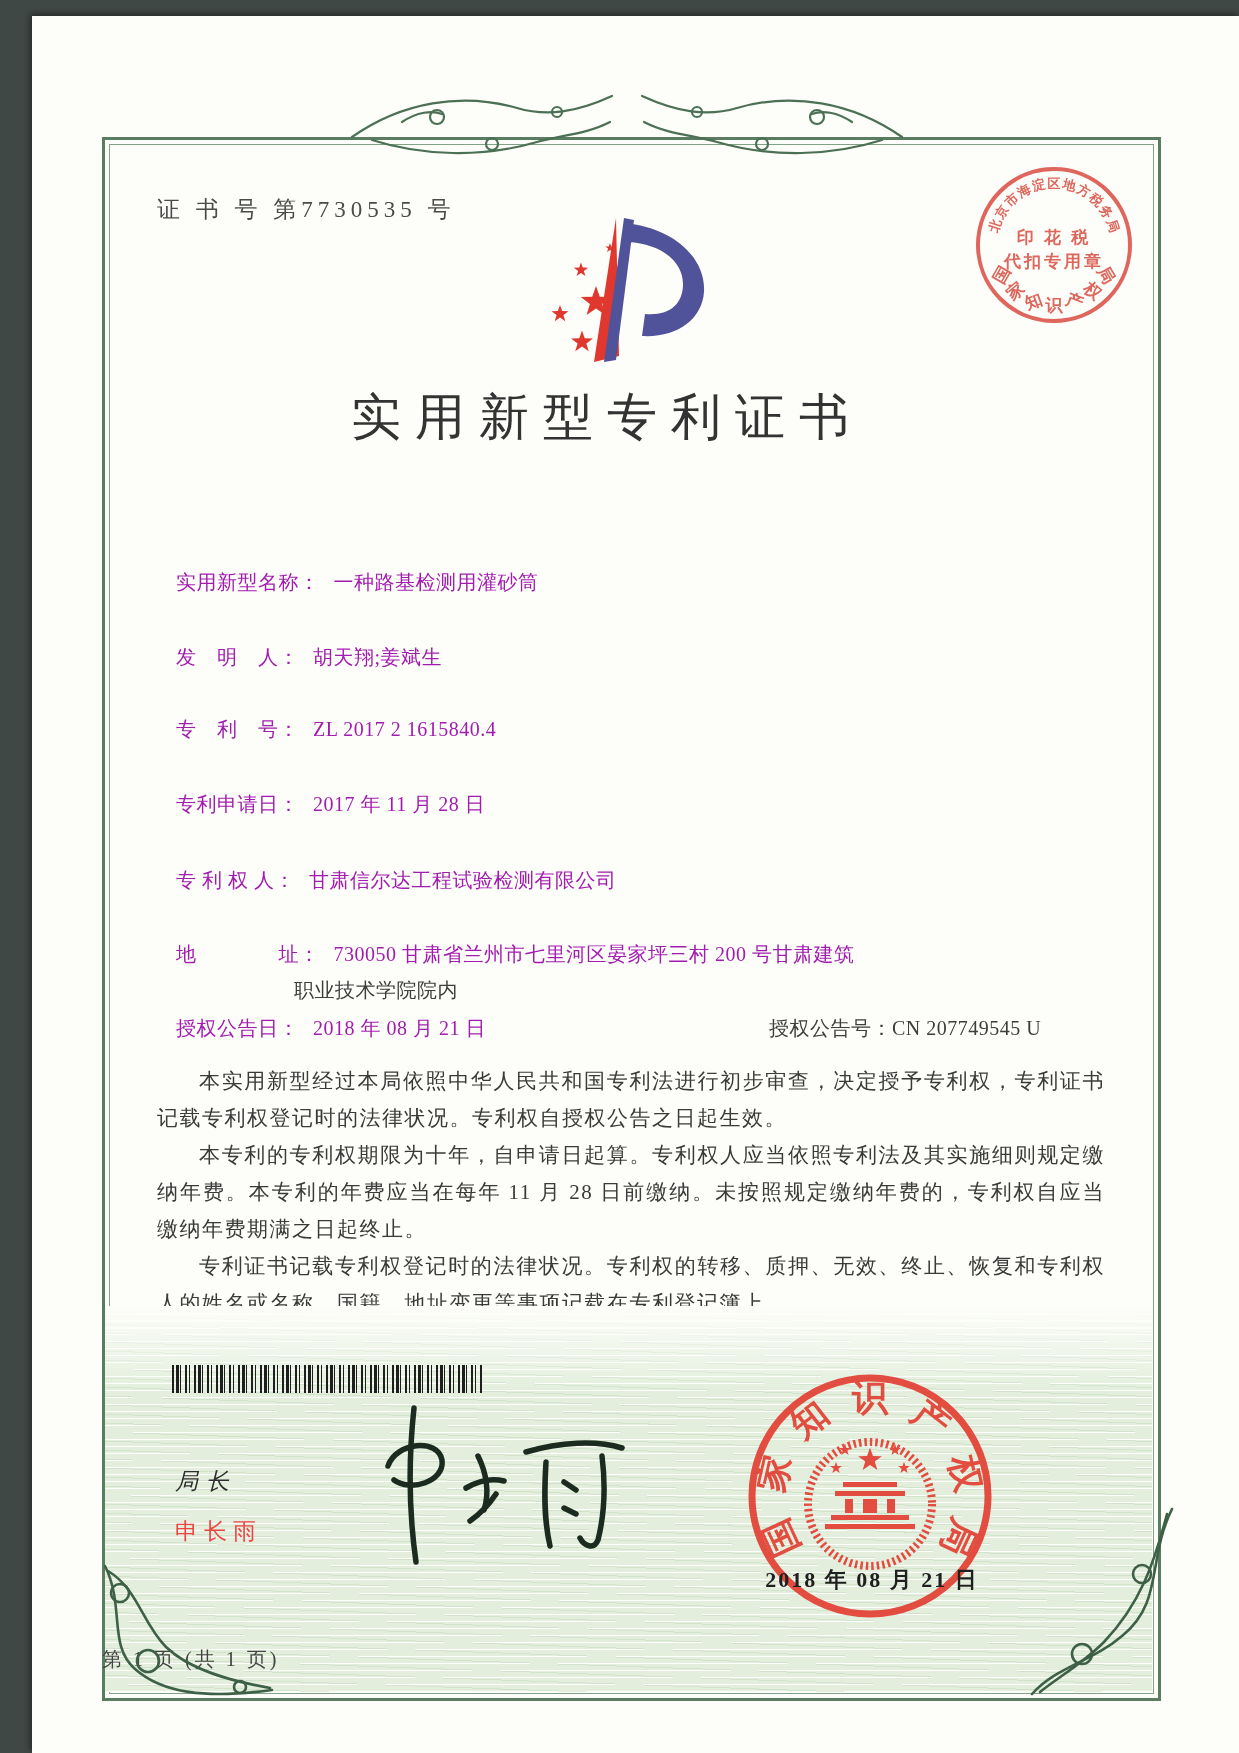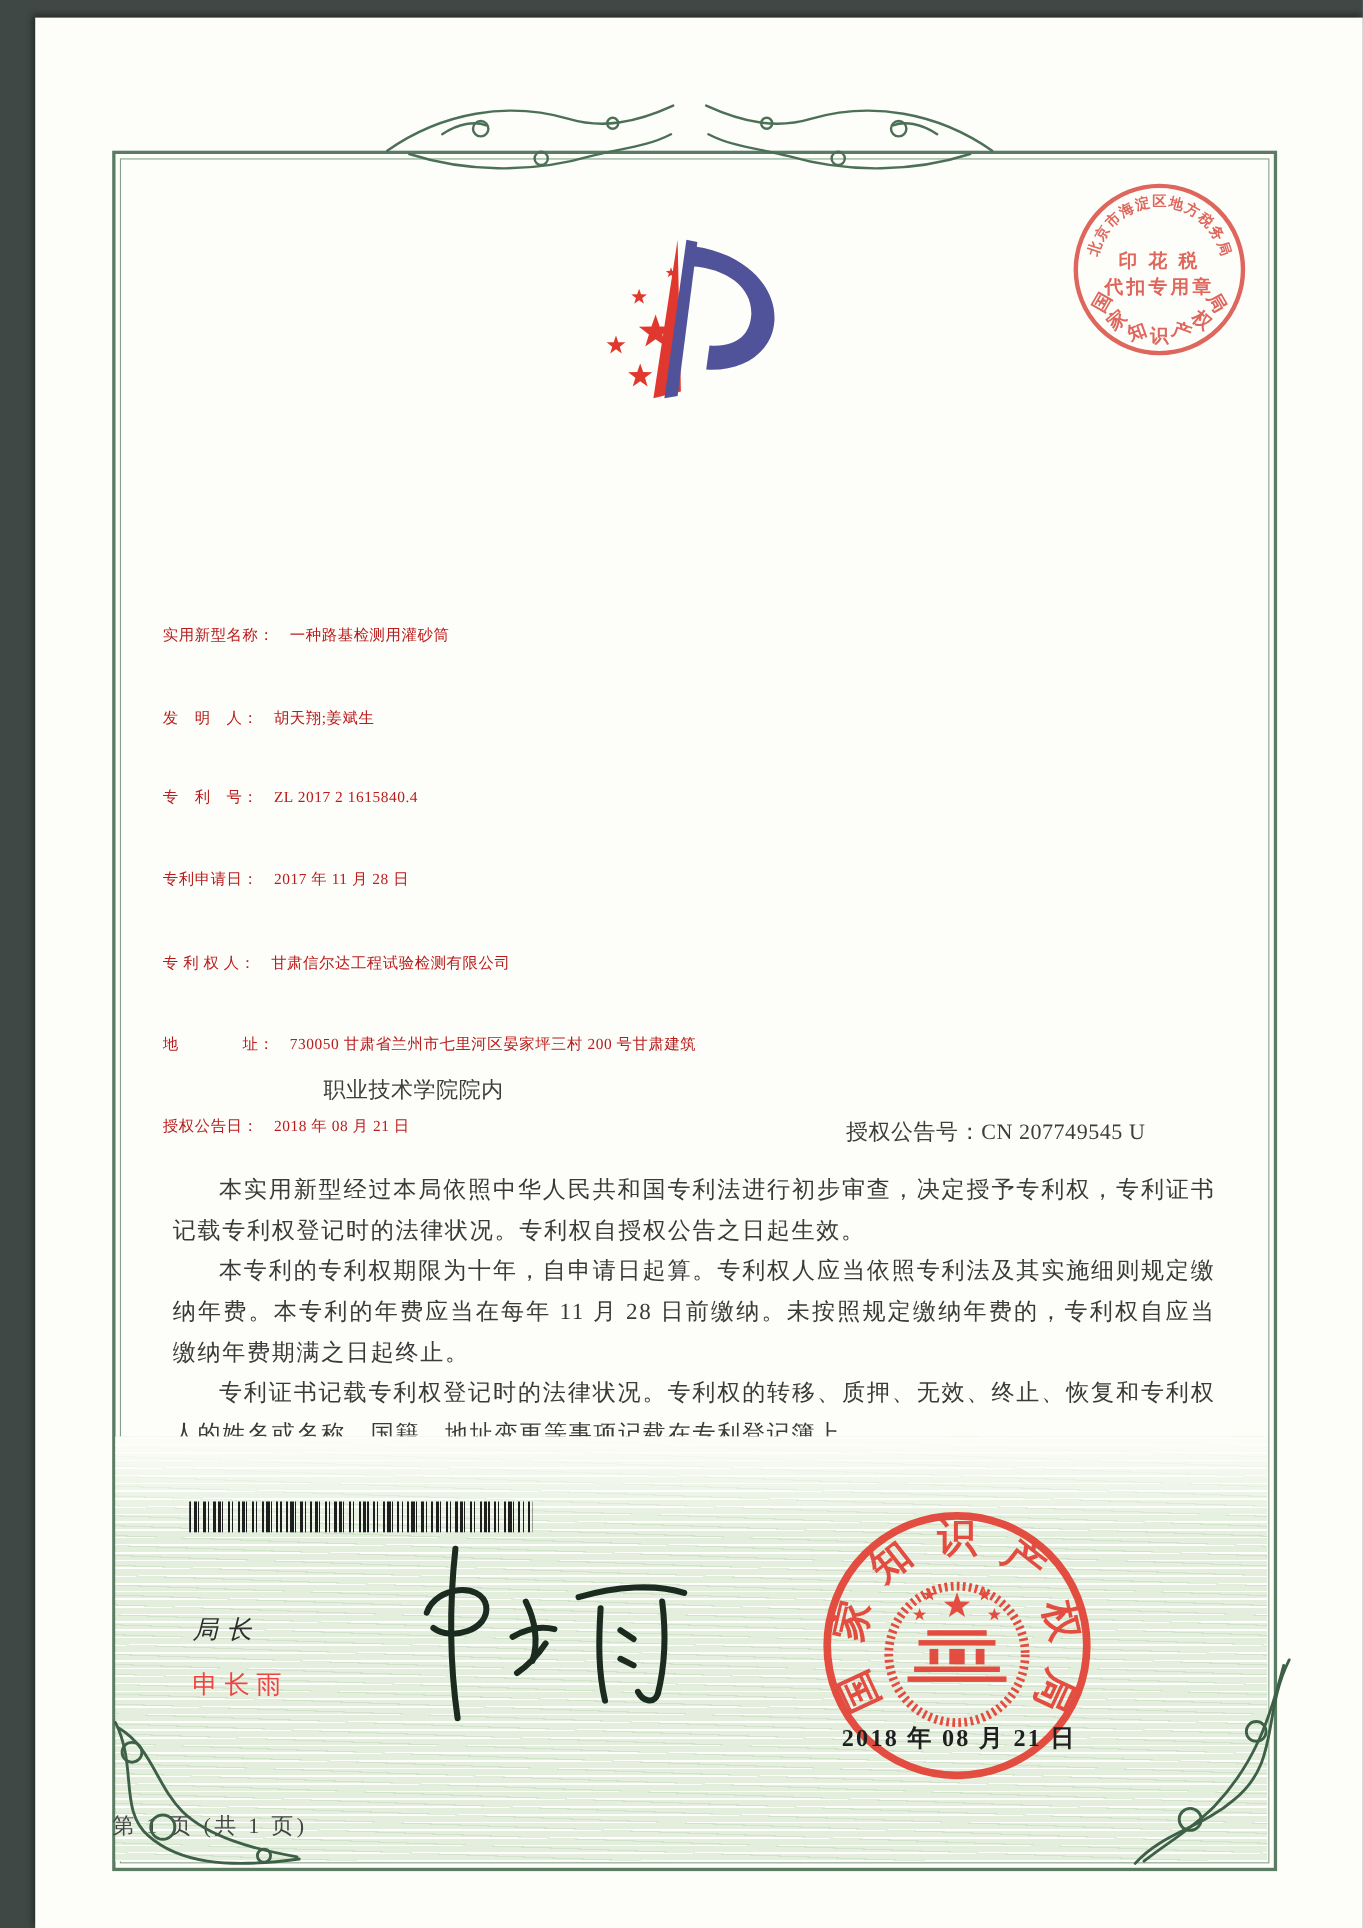--- a/index.html
+++ b/index.html
@@ -24,21 +24,21 @@
   .cert-no{
     position:absolute;left:125px;top:178px;
     font-size:23px;color:#4a4a4a;letter-spacing:5px;white-space:nowrap;
   }
   .title{
     position:absolute;left:70px;top:368px;width:1010px;
     text-align:center;font-size:50px;color:#333;
     letter-spacing:14px;font-weight:500;white-space:nowrap;
   }
   .row{
-    position:absolute;left:116px;font-size:14px;color:#b91c1c;
+    position:absolute;left:144px;font-size:20px;color:#a21caf;
     white-space:nowrap;letter-spacing:.5px;
   }
   .row .lbl{display:inline-block;}
   .row .val{margin-left:14px;}
   .addr2{position:absolute;left:262px;font-size:20px;color:#3d3d3d;letter-spacing:.5px;}
   .grant-no{position:absolute;left:737px;font-size:20px;color:#3d3d3d;white-space:nowrap;letter-spacing:.5px;}
   .bodytext{
     position:absolute;left:125px;top:1047px;width:948px;
     font-size:21px;line-height:37px;color:#3a3a3a;
     text-align:justify;letter-spacing:1.5px;
@@ -113,20 +113,21 @@
     <g transform="translate(570,0) scale(-1,1)">
       <path class="green-line" d="M10,55 C60,20 120,10 175,26 C205,35 235,30 270,14"></path>
       <path class="green-line" d="M30,58 C80,74 140,76 195,60 C220,53 245,52 268,40"></path>
       <circle cx="95" cy="35" r="7" class="green-line"></circle>
       <circle cx="150" cy="62" r="6" class="green-line"></circle>
       <circle cx="215" cy="30" r="5" class="green-line"></circle>
       <path class="green-line" d="M60,40 C75,30 90,28 100,32"></path>
     </g>
   </svg>
 
+  <div class="cert-no">证 书 号 第7730535 号</div>
 
   <svg class="logo-svg" width="200" height="152" viewBox="0 0 200 152">
     <defs></defs>
     <polygon points="92,4 70,148 95,142" fill="#e0382e"></polygon>
     <polygon points="100,4 110,6 92,146 80,148" fill="#51539a"></polygon>
     <path d="M108,10 C150,16 182,44 180,78 C178,106 152,124 118,122 L121,100 C146,102 158,90 159,72 C160,48 138,30 104,28 Z" fill="#51539a"></path>
     <g fill="#e0382e">
       <path transform="translate(86,34) scale(0.5)" d="M0,-10 L2.35,-3.24 L9.51,-3.09 L3.8,1.24 L5.88,8.09 L0,4 L-5.88,8.09 L-3.8,1.24 L-9.51,-3.09 L-2.35,-3.24 Z"></path>
       <path transform="translate(57,56) scale(0.75)" d="M0,-10 L2.35,-3.24 L9.51,-3.09 L3.8,1.24 L5.88,8.09 L0,4 L-5.88,8.09 L-3.8,1.24 L-9.51,-3.09 L-2.35,-3.24 Z"></path>
       <path transform="translate(72,88) scale(1.6)" d="M0,-10 L2.35,-3.24 L9.51,-3.09 L3.8,1.24 L5.88,8.09 L0,4 L-5.88,8.09 L-3.8,1.24 L-9.51,-3.09 L-2.35,-3.24 Z"></path>
@@ -152,20 +153,21 @@
     <text class="tax-char tax-mid" x="85" y="101">代扣专用章</text>
     <text class="tax-char tax-bottom" x="33" y="115" transform="rotate(-60 33 115)">国</text>
     <text class="tax-char tax-bottom" x="46.4" y="131" transform="rotate(-40 46.4 131)">家</text>
     <text class="tax-char tax-bottom" x="64.5" y="141.4" transform="rotate(-20 64.5 141.4)">知</text>
     <text class="tax-char tax-bottom" x="85" y="145">识</text>
     <text class="tax-char tax-bottom" x="105.5" y="141.4" transform="rotate(20 105.5 141.4)">产</text>
     <text class="tax-char tax-bottom" x="123.6" y="131" transform="rotate(40 123.6 131)">权</text>
     <text class="tax-char tax-bottom" x="137" y="115" transform="rotate(60 137 115)">局</text>
   </svg>
 
+  <div class="title">实用新型专利证书</div>
 
   <div class="row" style="top:553px">
     <span class="lbl">实用新型名称：</span><span class="val">一种路基检测用灌砂筒</span>
   </div>
   <div class="row" style="top:628px">
     <span class="lbl">发　明　人：</span><span class="val">胡天翔;姜斌生</span>
   </div>
   <div class="row" style="top:700px">
     <span class="lbl">专　利　号：</span><span class="val">ZL 2017 2 1615840.4</span>
   </div>

